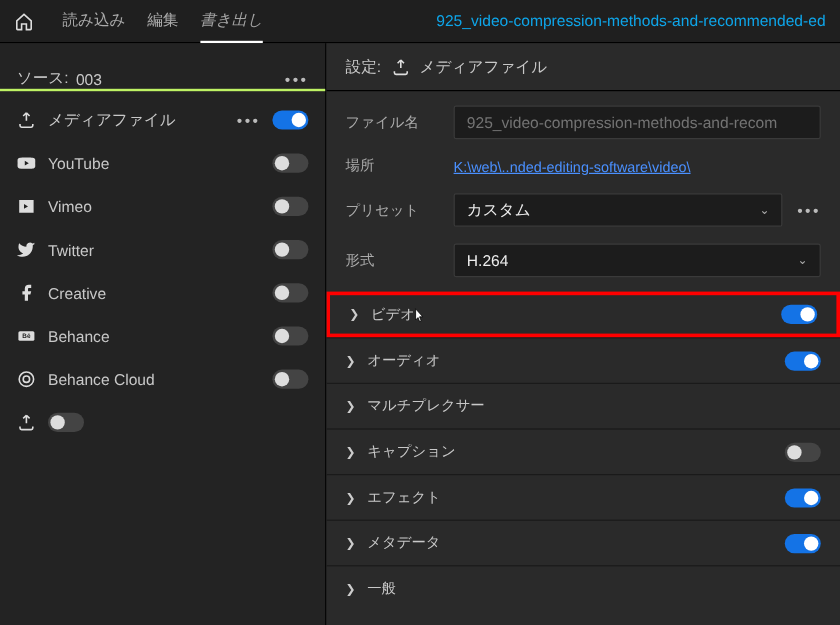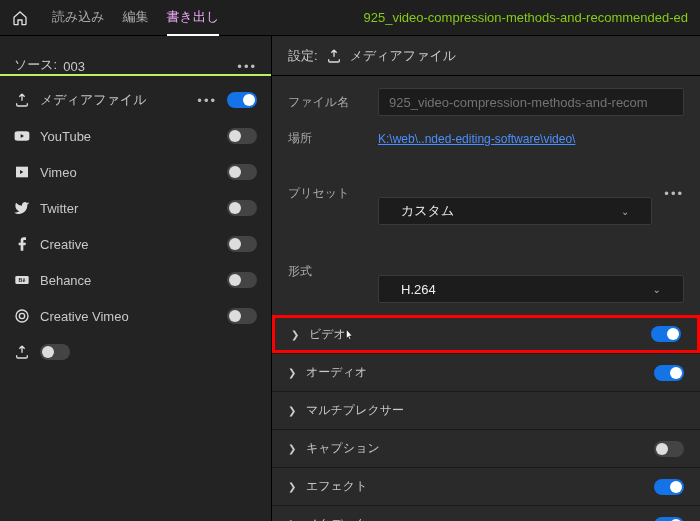--- a/index.html
+++ b/index.html
@@ -1,42 +1,42 @@
 <!DOCTYPE html>
 <html><head>
 <meta charset="utf-8">
 <style>
   * { box-sizing: border-box; margin: 0; padding: 0; font-family: -apple-system, BlinkMacSystemFont, "Segoe UI", sans-serif; }
   body { background: #1f1f1f; color: #c8c8c8; width: 700px; height: 521px; overflow: hidden; font-size: 13px; }
   .topbar { display: flex; align-items: center; height: 36px; border-bottom: 1px solid #000; padding: 0 12px; gap: 18px; }
   .topbar .tabs { display: flex; gap: 18px; margin-left: 6px; }
   .topbar .tab { color: #aaa; padding: 8px 0; cursor: pointer; }
-  .topbar .tab.active { color: #f0abfc; border-bottom: 2px solid #fff; }
-  .title { margin-left: auto; color: #84cc16; white-space: nowrap; overflow: hidden; }
+  .topbar .tab.active { color: #a3a3a3; border-bottom: 2px solid #fff; font-style: italic; }
+  .title { margin-left: auto; color: #0ea5e9; white-space: nowrap; overflow: hidden; }
   .main { display: flex; height: calc(100% - 36px); }
   .left { width: 272px; background: #232323; border-right: 1px solid #000; display: flex; flex-direction: column; }
   .src-row { display: flex; align-items: flex-end; height: 40px; padding: 0 14px; gap: 6px; border-bottom: 2px solid #bef264; }
   .targets { display: flex; flex-direction: column; padding: 6px 0; }
   .target { display: flex; align-items: center; height: 36px; padding: 0 14px; gap: 10px; }
   .target .name { flex: 1; }
   .ic { width: 16px; height: 16px; display: inline-flex; align-items: center; justify-content: center; color: #ddd; }
   .ic svg { width: 16px; height: 16px; }
   .dots { letter-spacing: 2px; color: #bbb; cursor: pointer; }
   .toggle { width: 30px; height: 16px; border-radius: 8px; background: #444; position: relative; cursor: pointer; flex-shrink: 0; }
   .toggle::after { content: ""; position: absolute; width: 12px; height: 12px; border-radius: 50%; background: #ddd; top: 2px; left: 2px; }
   .toggle.on { background: #1473e6; }
   .toggle.on::after { left: 16px; background: #fff; }
   .right { flex: 1; background: #2a2a2a; overflow: hidden; }
   .rhead { display: flex; align-items: center; gap: 8px; height: 40px; padding: 0 16px; border-bottom: 1px solid #000; }
   .form { padding: 12px 16px; display: flex; flex-direction: column; gap: 14px; }
   .row { display: flex; align-items: center; gap: 12px; }
   .row .lbl { width: 78px; color: #aaa; font-size: 12px; }
   .input { flex: 1; background: #1c1c1c; border: 1px solid #3a3a3a; height: 28px; padding: 0 10px; color: #737373; border-radius: 2px; display: flex; align-items: center; overflow: hidden; white-space: nowrap; }
   .link { color: #4a90ff; text-decoration: underline; font-size: 12px; }
-  .select { flex: 1; background: #1c1c1c; border: 1px solid #3a3a3a; height: 28px; padding: 0 22px; color: #eee; border-radius: 2px; display: flex; align-items: center; justify-content: space-between; margin-top: 36px; }
+  .select { flex: 1; background: #1c1c1c; border: 1px solid #3a3a3a; height: 28px; padding: 0 10px; color: #eee; border-radius: 2px; display: flex; align-items: center; justify-content: space-between; }
   .chev { color: #aaa; font-size: 10px; }
   .sections { display: flex; flex-direction: column; }
   .sect { display: flex; align-items: center; height: 38px; padding: 0 16px; border-top: 1px solid #1a1a1a; gap: 8px; }
   .sect .arrow { color: #ccc; font-size: 10px; width: 10px; }
   .sect .sname { flex: 1; font-size: 12px; font-weight: 400; }
   .hl { border: 3px solid #ff0000; position: relative; }
   .cursor { position: absolute; left: 66px; top: 10px; }
   .cursor svg { width: 16px; height: 16px; }
 </style>
 </head>
@@ -127,21 +127,21 @@
 
     <span class="toggle "></span>
         </div>
         <div class="target">
           <span class="ic">
             <svg viewBox="0 0 24 24" fill="none" stroke="currentColor" stroke-width="2">
               <circle cx="12" cy="12" r="9"></circle>
               <circle cx="12" cy="12" r="4"></circle>
             </svg>
           </span>
-    <span class="name">Creative Vimeo</span>
+    <span class="name">Behance Cloud</span>
 
     <span class="toggle "></span>
         </div>
         <div class="target">
           <span class="ic">
             <svg viewBox="0 0 24 24" fill="none" stroke="currentColor" stroke-width="2">
               <path d="M12 3v10m0-10l-4 4m4-4l4 4M4 17v2a2 2 0 002 2h12a2 2 0 002-2v-2"></path>
             </svg>
           </span>
 

